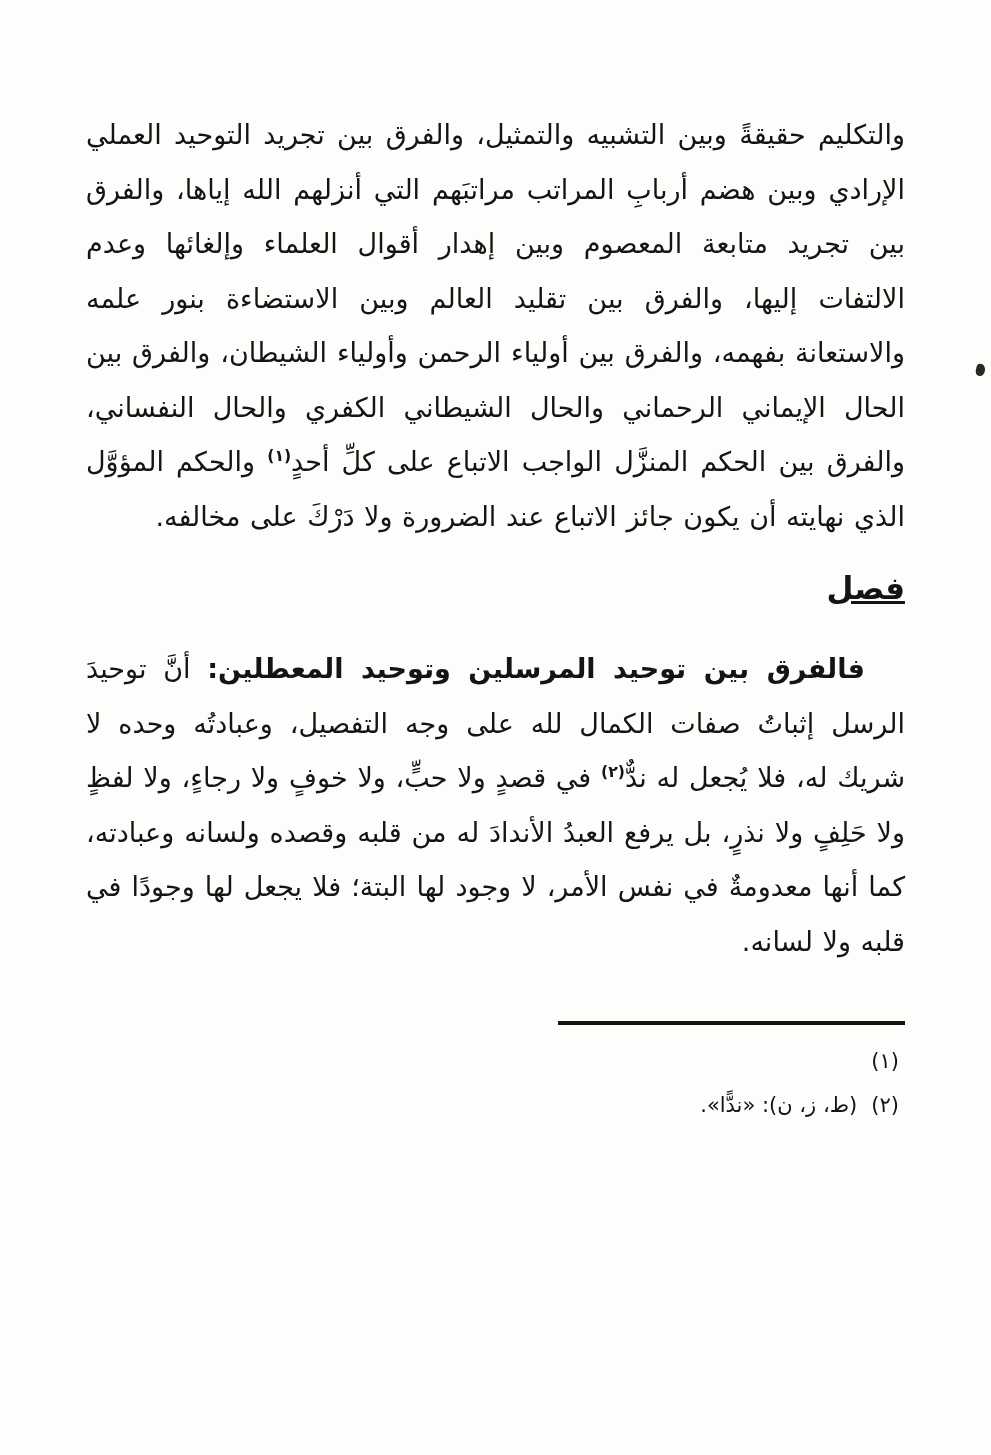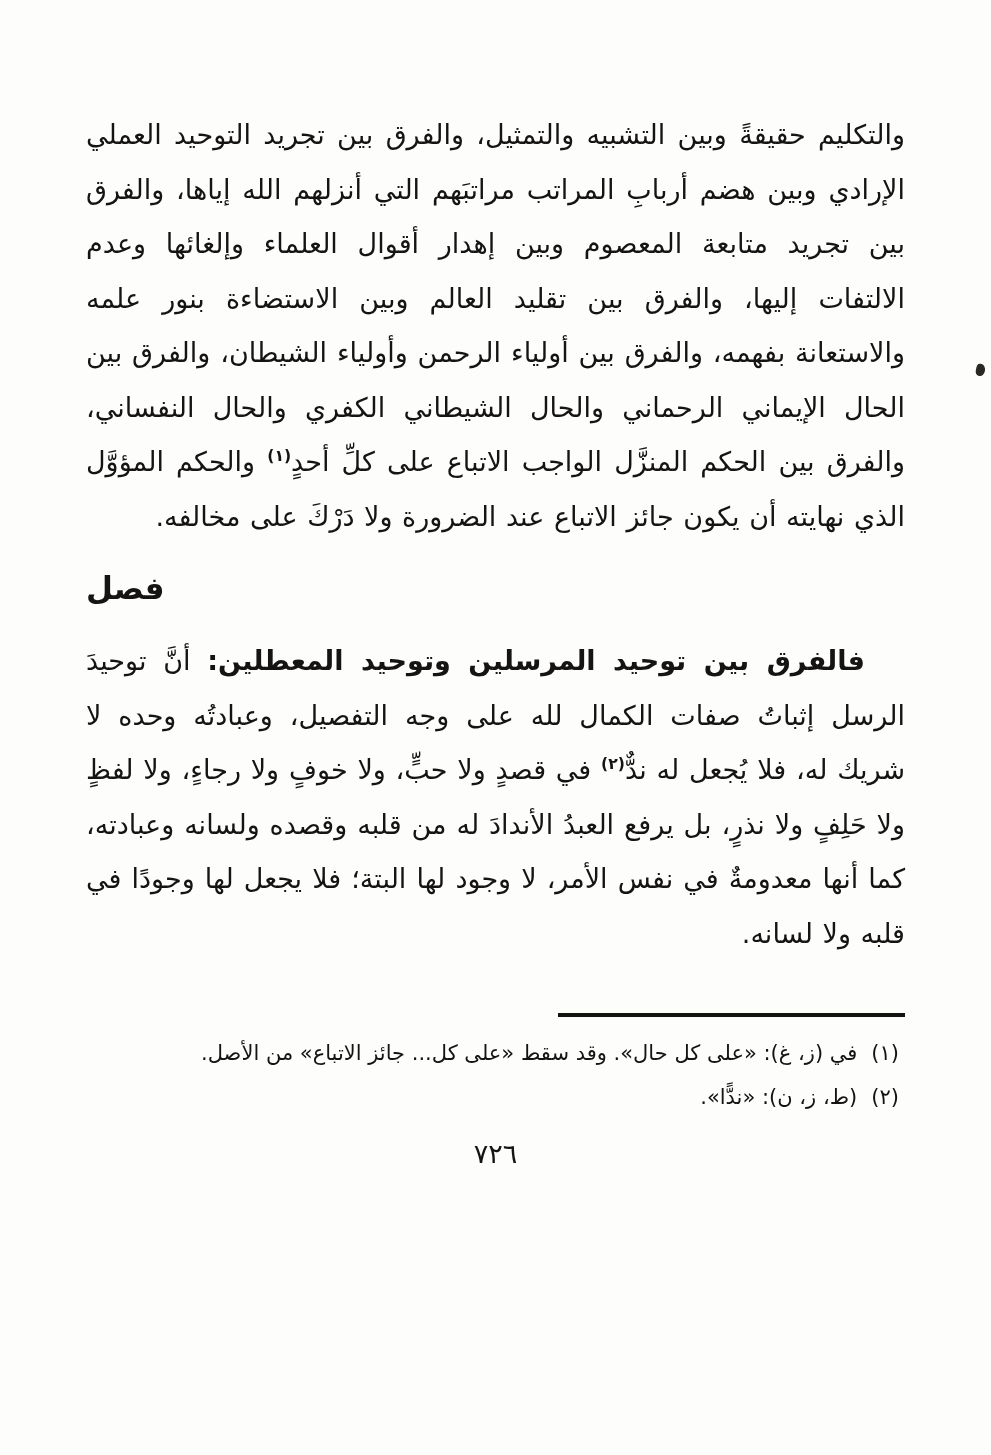--- a/index.html
+++ b/index.html
@@ -34,24 +34,25 @@
   .para.indent { text-indent: 40px; }
   .para.p2 { margin-bottom: 28px; }
   .lead-bold { font-weight: 700; }
   .fn-ref {
     font-size: 0.58em;
     vertical-align: super;
     line-height: 0;
     font-weight: 700;
   }
   .section-heading {
-    margin: 26px 0 28px 0;
-    text-align: left;
+    margin: 26px 0 36px 0;
+    text-align: right;
     font-size: 31px;
     font-weight: 700;
+    text-decoration: underline;
   }
   .page-footer {
     margin-top: 52px;
   }
   .fn-rule {
     width: 347px;
     height: 4px;
     background: #14130f;
     margin-bottom: 18px;
   }
@@ -98,27 +99,25 @@
     <p class="para indent p3"><span class="lead-bold">فالفرق بين توحيد المرسلين وتوحيد المعطلين:</span><span> أنَّ توحيدَ الرسل إثباتُ صفات الكمال لله على وجه التفصيل، وعبادتُه وحده لا شريك له، فلا يُجعل له ندٌّ</span><sup class="fn-ref">(٢)</sup><span> في قصدٍ ولا حبٍّ، ولا خوفٍ ولا رجاءٍ، ولا لفظٍ ولا حَلِفٍ ولا نذرٍ، بل يرفع العبدُ الأندادَ له من قلبه وقصده ولسانه وعبادته، كما أنها معدومةٌ في نفس الأمر، لا وجود لها البتة؛ فلا يجعل لها وجودًا في قلبه ولا لسانه.</span></p>
 
   </main>
 
   <footer class="page-footer">
 
     <div class="fn-rule"></div>
 
     <div class="footnote">
       <span class="fn-marker">(١)</span>
-      <span class="fn-text">في (ز، غ): «على كل حال». وقد سقط «على كل... جائز الاتباع» من الأصل.</span>
     </div>
 
     <div class="footnote">
       <span class="fn-marker">(٢)</span>
       <span class="fn-text">(ط، ز، ن): «ندًّا».</span>
     </div>
 
-    <div class="page-number">٧٢٦</div>
 
   </footer>
 
   <div class="scan-artifact"></div>
 
 </div>
 
 </body></html>

